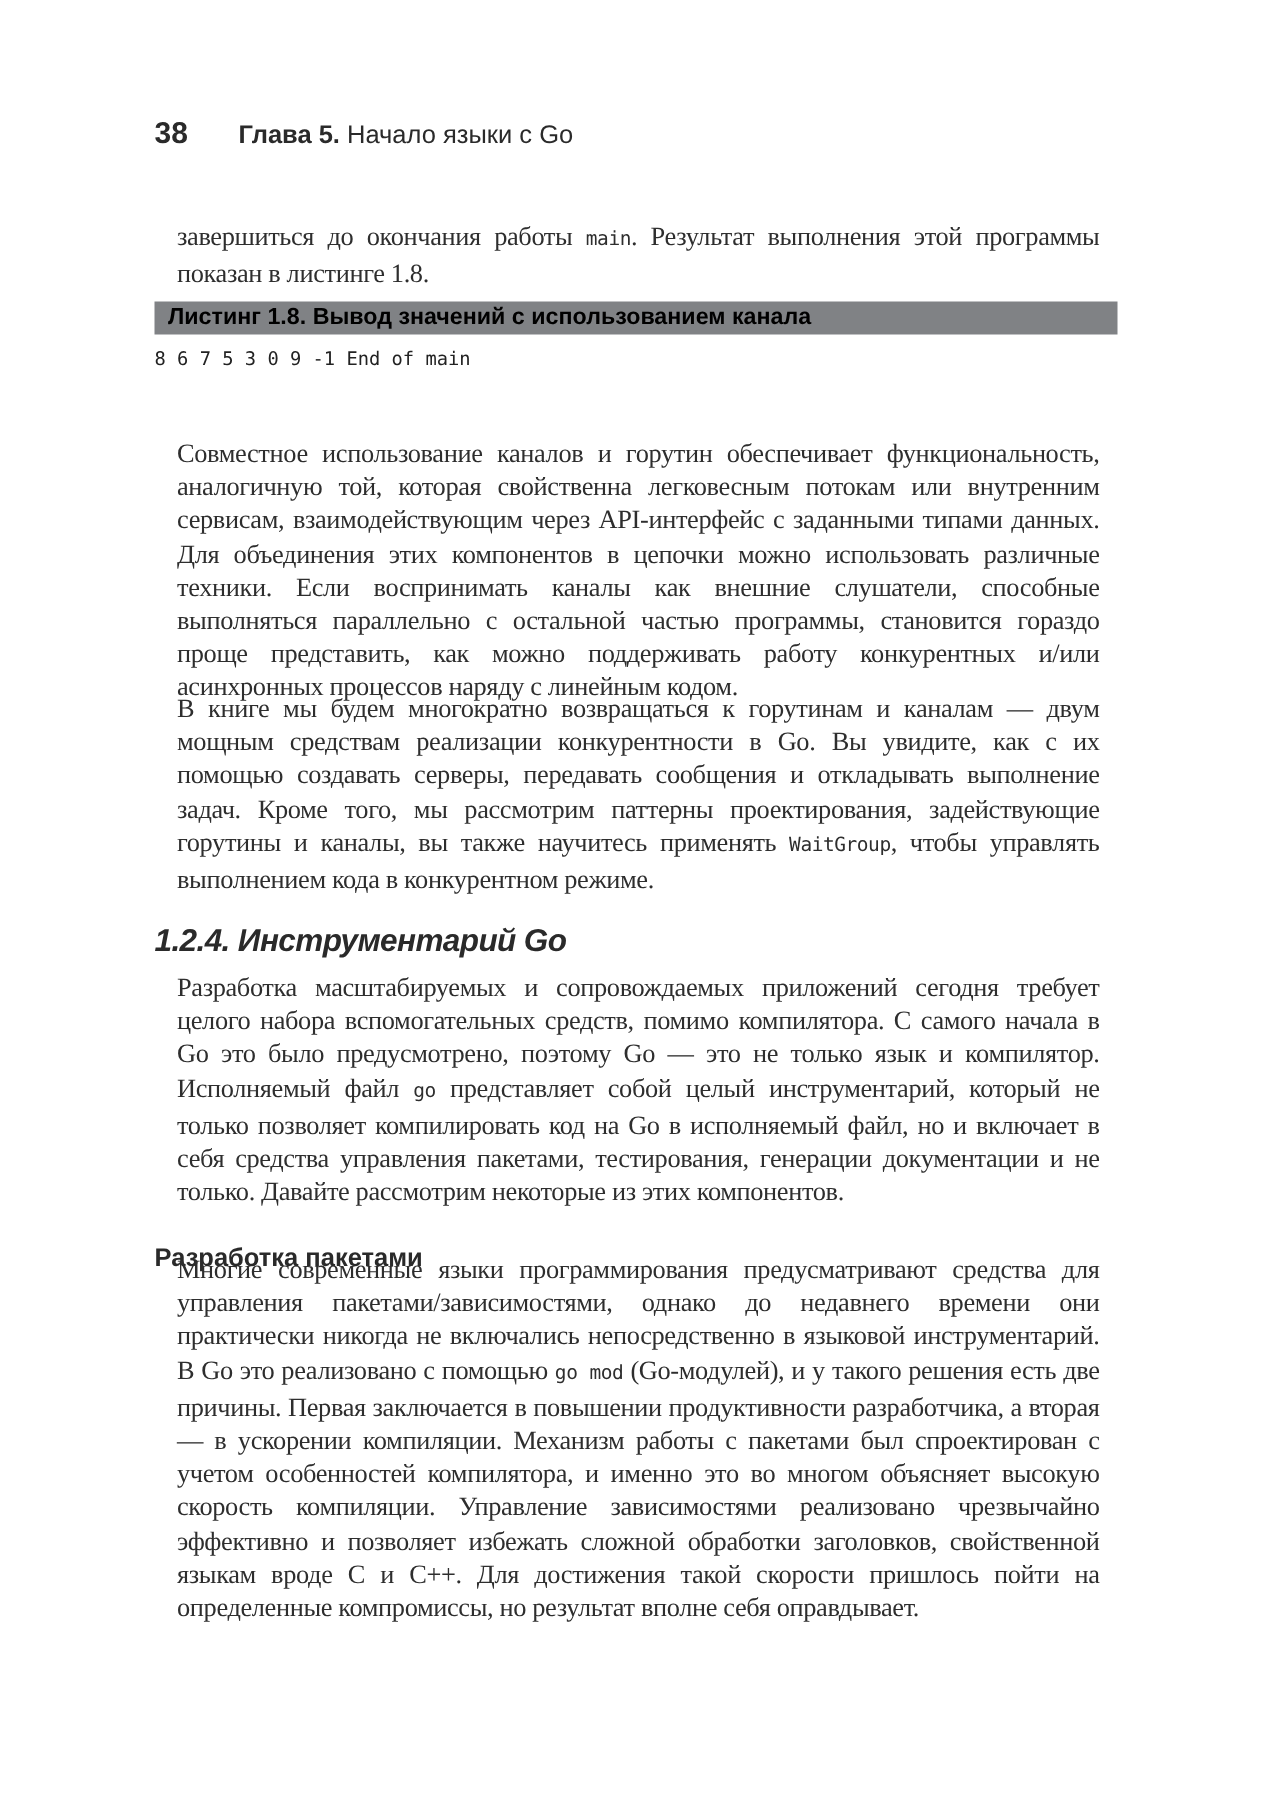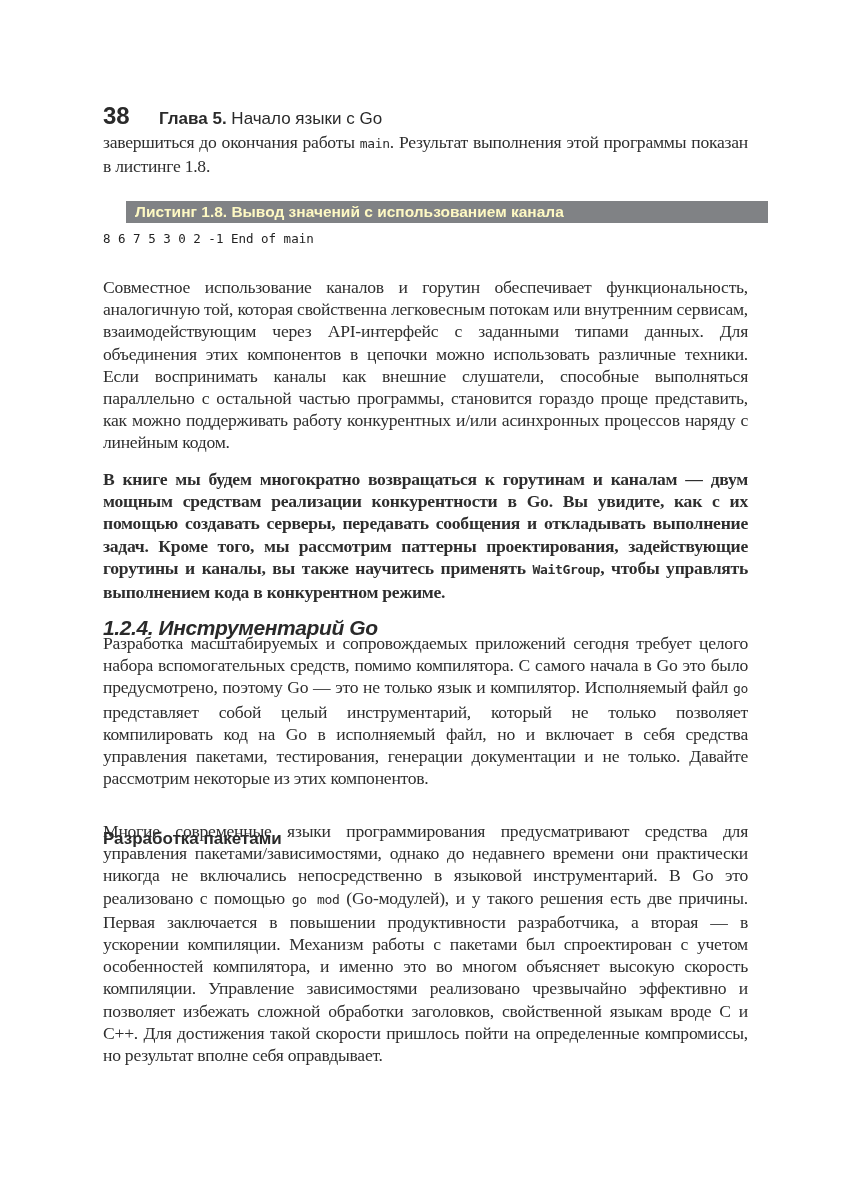--- a/index.html
+++ b/index.html
@@ -1,45 +1,45 @@
 <!DOCTYPE html>
 <html><head>
 <meta charset="utf-8">
 <style>
   html, body { margin:0; padding:0; background:#ffffff; }
   body { width:849px; height:1200px; position:relative; overflow:hidden; color:#2a2a2a; }
   .page { position:absolute; left:103px; top:0; width:645px; }
   .running-head { position:absolute; top:78px; left:0; font-family:"Liberation Sans", sans-serif; font-size:17px; color:#2a2a2a; white-space:nowrap; }
-  .page-num { font-weight:bold; font-size:24px; display:inline-block; width:56px;margin-top:24px; }
+  .page-num { font-weight:bold; font-size:20px; display:inline-block; width:56px; }
   .chapter-label { font-weight:bold; }
-  p.body { font-family:"Liberation Serif", serif; font-size:17.6px; line-height:22.2px; margin:0; text-align:justify; color:#2e2e2e; letter-spacing:-0.25px; }
+  p.body { font-family:"Liberation Serif", serif; font-size:17.6px; line-height:22.2px; margin:15px; text-align:justify; color:#2e2e2e; letter-spacing:-0.25px; }
   code { font-family:"DejaVu Sans Mono", monospace; font-size:13px; letter-spacing:-0.3px; }
   .p1 { position:absolute; top:131px; }
-  .listing-bar { position:absolute; top:201px; left:0; width:642px; height:22px; background:#808285; color:#fef9c3; font-family:"Liberation Sans", sans-serif; font-weight:bold; font-size:15.5px; line-height:22px; padding-left:9px; box-sizing:border-box;margin-left:23px; }
+  .listing-bar { position:absolute; top:201px; left:0; width:642px; height:22px; background:#808285; color:#000000; font-family:"Liberation Sans", sans-serif; font-weight:bold; font-size:15.5px; line-height:22px; padding-left:9px; box-sizing:border-box; }
   .listing-out { position:absolute; top:231px; left:0; font-family:"DejaVu Sans Mono", monospace; font-size:12.5px; color:#222; }
   .p2 { position:absolute; top:276px; }
-  .p3 { position:absolute; top:468px;font-weight:bold; }
+  .p3 { position:absolute; top:446px; }
   h2.section { position:absolute; top:616px; left:0; margin:0; font-family:"Liberation Sans", sans-serif; font-style:italic; font-weight:bold; font-size:21px; color:#2a2a2a; letter-spacing:-0.4px; }
   .p4 { position:absolute; top:632px; }
   h3.sub { position:absolute; top:829px; left:0; margin:0; font-family:"Liberation Sans", sans-serif; font-weight:bold; font-size:17px; color:#2a2a2a; }
   .p5 { position:absolute; top:820px; }
 </style>
 </head>
 <body>
 
 <div class="page">
 
   <div class="running-head">
     <span class="page-num">38</span><span class="chapter-label">Глава 5.</span><span> Начало языки с Go</span>
   </div>
 
   <p class="body p1"><span>завершиться до окончания работы </span><code>main</code><span>. Результат выполнения этой программы показан в листинге 1.8.</span></p>
 
   <div class="listing-bar">Листинг 1.8. Вывод значений с использованием канала</div>
-  <div class="listing-out">8 6 7 5 3 0 2 -1 End of main</div>
+  <div class="listing-out">8 6 7 5 3 0 9 -1 End of main</div>
 
   <p class="body p2">Совместное использование каналов и горутин обеспечивает функциональность, аналогичную той, которая свойственна легковесным потокам или внутренним сервисам, взаимодействующим через API-интерфейс с заданными типами данных. Для объединения этих компонентов в цепочки можно использовать различные техники. Если воспринимать каналы как внешние слушатели, способные выполняться параллельно с остальной частью программы, становится гораздо проще представить, как можно поддерживать работу конкурентных и/или асинхронных процессов наряду с линейным кодом.</p>
 
   <p class="body p3"><span>В книге мы будем многократно возвращаться к горутинам и каналам — двум мощным средствам реализации конкурентности в Go. Вы увидите, как с их помощью создавать серверы, передавать сообщения и откладывать выполнение задач. Кроме того, мы рассмотрим паттерны проектирования, задействующие горутины и каналы, вы также научитесь применять </span><code>WaitGroup</code><span>, чтобы управлять выполнением кода в конкурентном режиме.</span></p>
 
   <h2 class="section">1.2.4. Инструментарий Go</h2>
 
   <p class="body p4"><span>Разработка масштабируемых и сопровождаемых приложений сегодня требует целого набора вспомогательных средств, помимо компилятора. С самого начала в Go это было предусмотрено, поэтому Go — это не только язык и компилятор. Исполняемый файл </span><code>go</code><span> представляет собой целый инструментарий, который не только позволяет компилировать код на Go в исполняемый файл, но и включает в себя средства управления пакетами, тестирования, генерации документации и не только. Давайте рассмотрим некоторые из этих компонентов.</span></p>
 
   <h3 class="sub">Разработка пакетами</h3>

